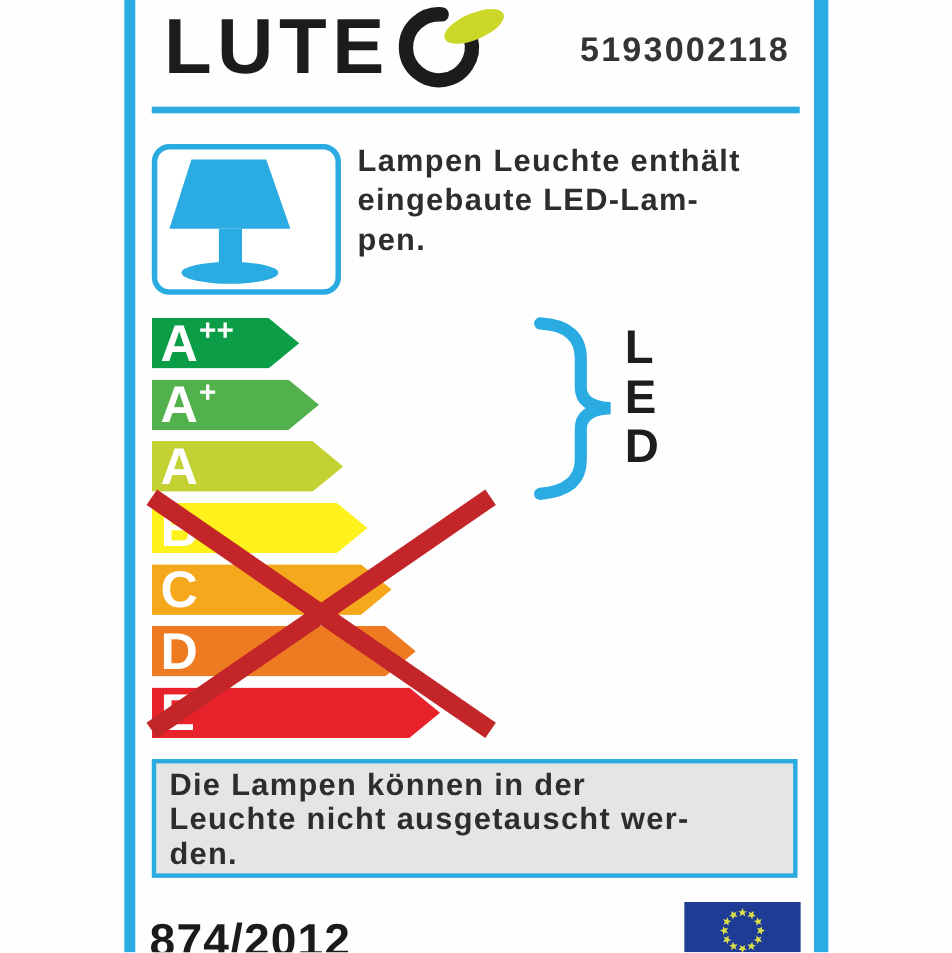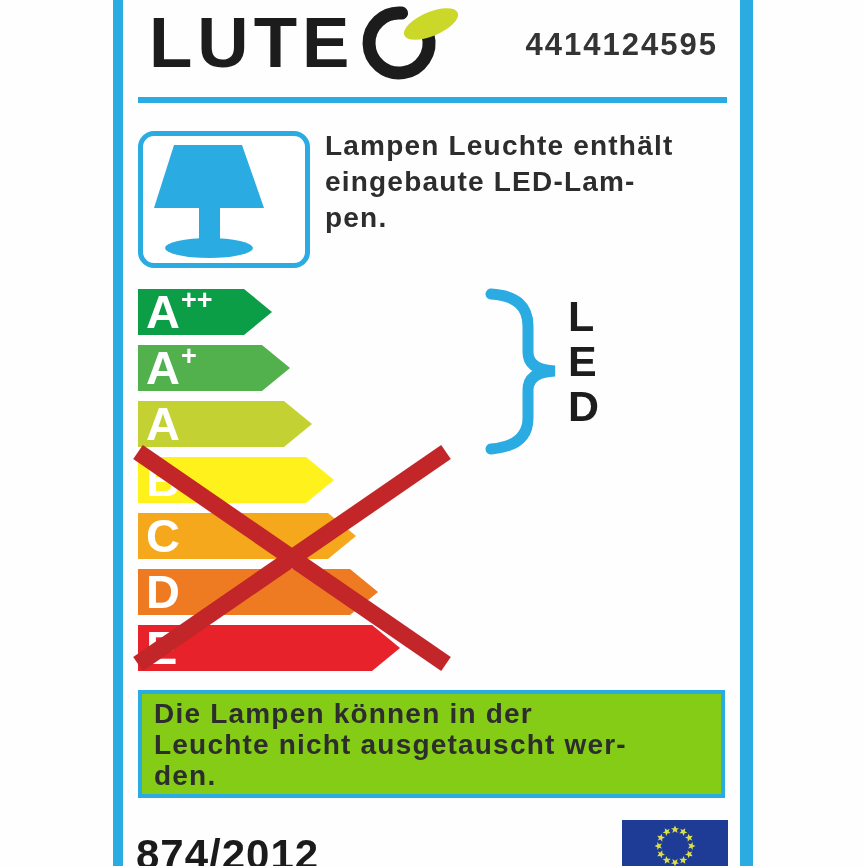--- a/index.html
+++ b/index.html
@@ -37,21 +37,21 @@
   .r3{width:196px;} .r4{width:218px;} .r5{width:240px;} .r6{width:262px;}
 
   .cross-svg{position:absolute;left:130px;top:444px;}
 
   .brace-svg{position:absolute;left:483px;top:286px;}
   .led-stack{position:absolute;left:568px;top:294px;font-weight:700;color:#1d1d1d;}
   .led-stack div{font-size:43px;line-height:45px;height:45px;}
 
   
   .bottom-box{position:absolute;left:138px;top:690px;width:587px;height:108px;
-              border:4px solid;box-sizing:border-box;background:#84cc16;}
+              border:4px solid;box-sizing:border-box;background:#e5e5e5;}
   .bottom-text{position:absolute;left:12px;top:4px;width:560px;
                font-size:28px;line-height:31px;font-weight:700;letter-spacing:1.2px;
                color:#2d2d2d;white-space:pre-line;}
 
   
   .regulation{position:absolute;left:136px;top:831px;font-size:42px;font-weight:700;
               color:#1b1b1b;letter-spacing:1px;}
   .eu-flag{position:absolute;left:622px;top:820px;}
 </style>
 </head>
@@ -60,21 +60,21 @@
 <div class="page">
 
   <div class="vborder left" style="background: rgb(42, 171, 226);"></div>
   <div class="vborder right" style="background: rgb(42, 171, 226);"></div>
 
   <div class="brand-text" style="color: rgb(28, 28, 28);">LUTE</div>
   <svg class="brand-c" width="112" height="86" viewBox="0 0 112 86">
     <path d="M 76 33.2 A 30 30 0 1 1 49.6 11.1" fill="none" stroke-width="13" stroke-linecap="round" style="stroke: rgb(28, 28, 28);"></path>
     <ellipse cx="79" cy="22" rx="29" ry="12" transform="rotate(-23 79 22)" style="fill: rgb(204, 216, 41);"></ellipse>
   </svg>
-  <div class="model-number">4414124595</div>
+  <div class="model-number">5193002118</div>
 
   <div class="rule" style="background: rgb(42, 171, 226);"></div>
 
   <div class="lamp-box" style="border-color: rgb(42, 171, 226);">
     <svg width="162" height="127" viewBox="0 0 162 127">
       <g style="fill: rgb(42, 171, 226);">
         <polygon points="31,9 99,9 121,72 11,72"></polygon>
         <rect x="56" y="72" width="21" height="40"></rect>
         <ellipse cx="66" cy="112" rx="44" ry="10"></ellipse>
       </g>

